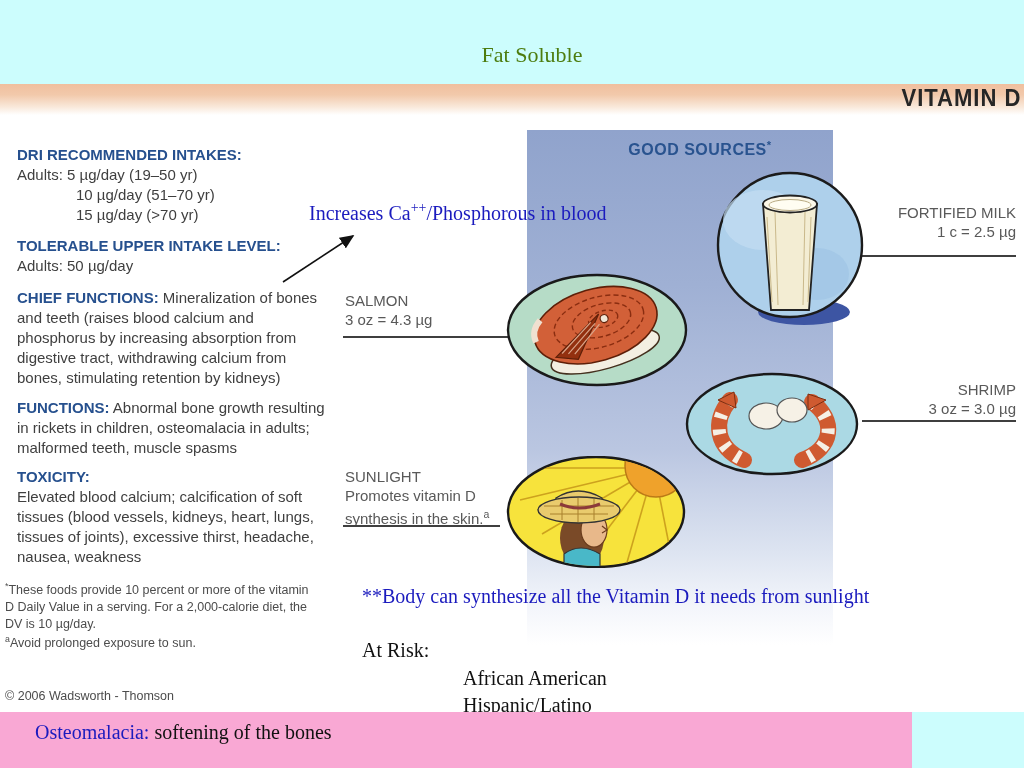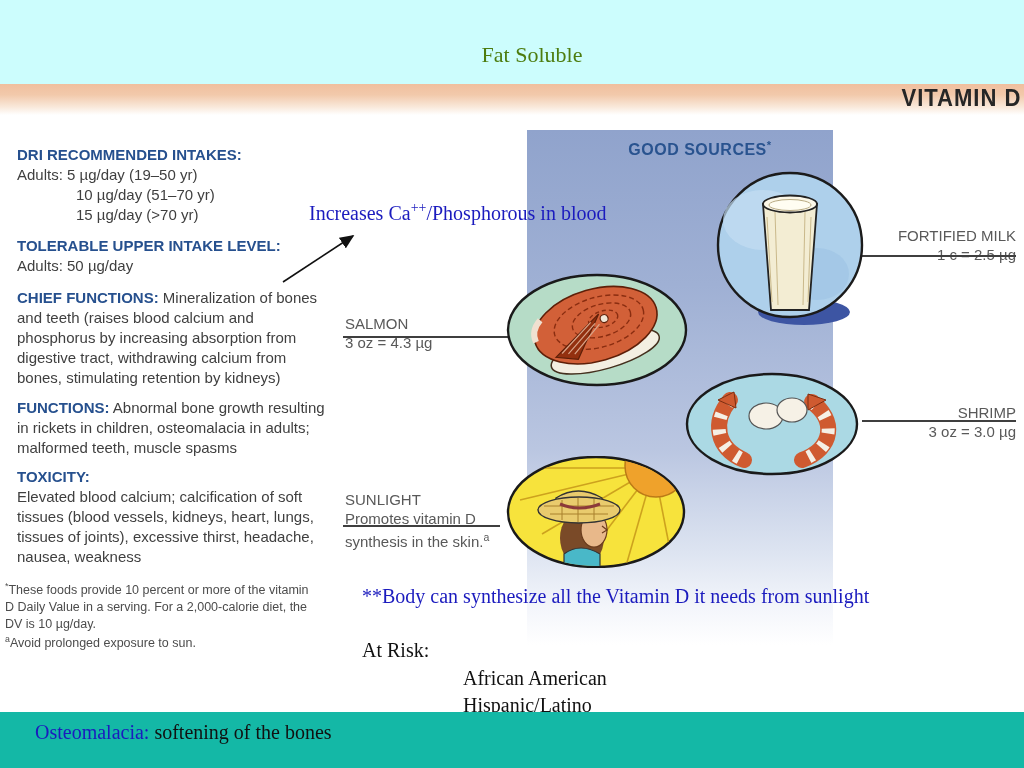--- a/index.html
+++ b/index.html
@@ -8,36 +8,36 @@
   .abs{position:absolute;}
 
   
   .slide-title{top:42px;left:0;width:1024px;text-align:center;
      font-family:"Liberation Serif",serif;font-size:22px;color:#4d7c0f;padding-left:20px;}
   .content-area{top:84px;left:0;width:1024px;height:628px;background:#ffffff;}
   .peach-band{top:0;left:0;width:1024px;height:31px;text-align:right;
      background:linear-gradient(180deg,#f0bf9e 0%,#f2c9ab 35%,#f9e7d8 72%,#ffffff 100%);}
   .fig-header{font-weight:bold;font-size:23px;letter-spacing:1px;color:#262626;
      line-height:29px;transform:scaleX(.96);display:inline-block;}
-  .bottom-bar{top:712px;left:0;width:1024px;height:56px;background:#14b8a6;}
+  .bottom-bar{top:712px;left:0;width:912px;height:56px;background:#f9a8d4;}
 
   
   .figtext{font-size:15px;line-height:20px;color:#3f3f3f;width:316px;left:5px;margin-left:12px;}
   .fighead{color:#26508e;font-weight:bold;}
   .indent{padding-left:59px;}
   .fn{font-size:12.5px;line-height:17px;color:#4c4c4c;width:305px;left:5px;}
 
   
   .blue-panel{left:527px;top:46px;width:306px;height:515px;
      background:linear-gradient(180deg,#90a3cc 0%,#9fb0d4 30%,#bac6e1 62%,#dde4f1 82%,#f4f6fb 93%,#ffffff 100%);}
   .gs-label{left:527px;top:55px;width:346px;text-align:center;
      font-weight:bold;font-size:16px;letter-spacing:.5px;color:#29538f;}
 
   
-  .src-label{font-size:15px;line-height:18.5px;color:#595959;margin-top:23px;}
+  .src-label{font-size:15px;line-height:18.5px;color:#595959;}
   .right-align{text-align:right;}
   .leader{height:0;border-top:2px solid #3f3f3f;}
 
   
   .ov-blue{font-family:"Liberation Serif",serif;font-size:20px;color:#1b1bbe;white-space:nowrap;}
   .ov-black{font-family:"Liberation Serif",serif;font-size:20px;color:#111;white-space:nowrap;}
   sup{font-size:70%;}
 </style>
 </head>
 <body>
@@ -79,20 +79,21 @@
     <div class="fighead">TOXICITY:</div>
     <div>Elevated blood calcium; calcification of soft tissues (blood vessels, kidneys, heart, lungs, tissues of joints), excessive thirst, headache, nausea, weakness</div>
   </div>
 
   <div class="abs fn" style="top:494px">
     <sup>*</sup><span>These foods provide 10 percent or more of the vitamin D Daily Value in a serving. For a 2,000-calorie diet, the DV is 10 µg/day.</span>
   </div>
   <div class="abs fn" style="top:547px">
     <sup>a</sup><span>Avoid prolonged exposure to sun.</span>
   </div>
+  <div class="abs fn" style="top:604px">© 2006 Wadsworth - Thomson</div>
 
   <div class="abs src-label" style="left:345px;top:208px">
     <div>SALMON</div>
     <div>3 oz = 4.3 µg</div>
   </div>
   <div class="abs leader" style="left:343px;top:252px;width:166px"></div>
 
   <div class="abs src-label right-align" style="left:866px;top:120px;width:150px">
     <div>FORTIFIED MILK</div>
     <div>1 c = 2.5 µg</div>

